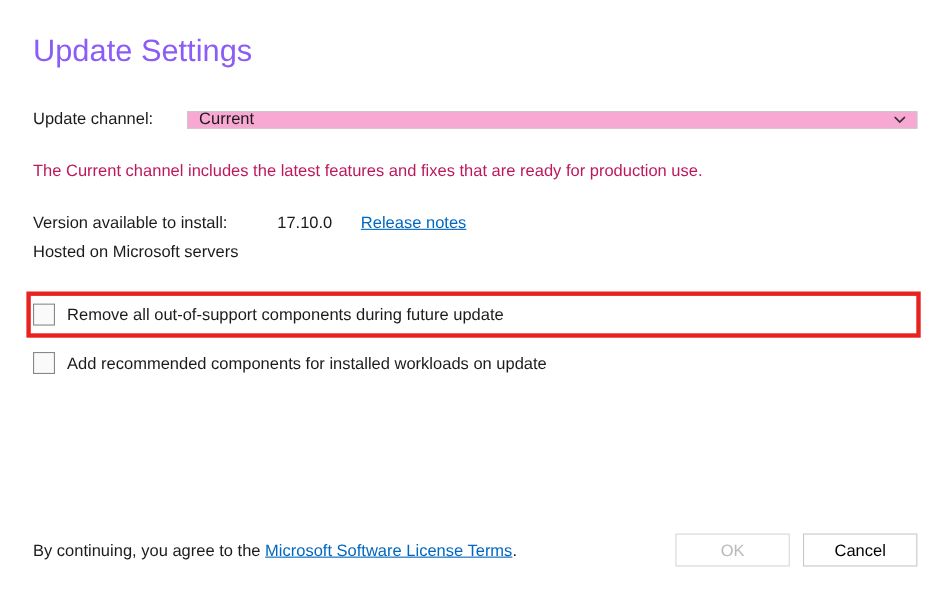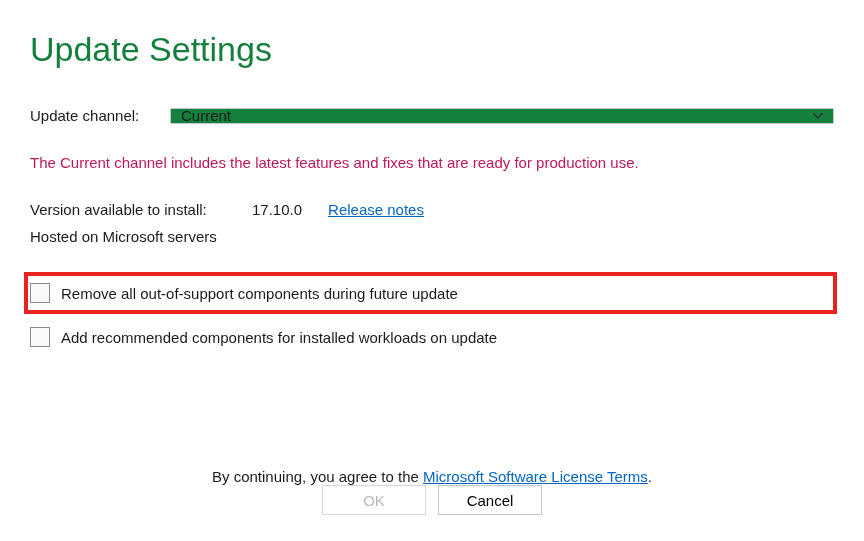--- a/index.html
+++ b/index.html
@@ -11,39 +11,39 @@
       font-family: "Segoe UI", -apple-system, BlinkMacSystemFont, sans-serif;
       font-size: 15px;
       color: #1b1b1b;
       background: #ffffff;
       width: 864px;
       height: 541px;
       padding: 30px 30px 20px 30px;
       position: relative;
     }
     .title {
-      font-size: 34px;
+      font-size: 28px;
       font-weight: 400;
       margin-bottom: 38px;
-      color: #15803d;
+      color: #8b5cf6;
     }
     .row-channel {
       display: flex;
       align-items: center;
       margin-bottom: 30px;
     }
     .channel-label {
       width: 140px;
       font-size: 15px;
     }
     .dropdown {
       flex: 1;
       height: 16px;
       border: 1px solid #c8c8c8;
-      background: #15803d;
+      background: #f9a8d4;
       display: flex;
       align-items: center;
       justify-content: space-between;
       padding: 0 10px;
       cursor: pointer;
     }
     .dropdown-value {
       font-size: 15px;
       color: #1b1b1b;
     }
@@ -103,21 +103,20 @@
       cursor: pointer;
     }
     .footer {
       position: absolute;
       bottom: 26px;
       left: 30px;
       right: 30px;
       display: flex;
       align-items: center;
       justify-content: space-between;
-      flex-direction: column;
     }
     .footer-text {
       font-size: 15px;
     }
     .footer-buttons {
       display: flex;
       gap: 12px;
     }
     .btn {
       width: 104px;

